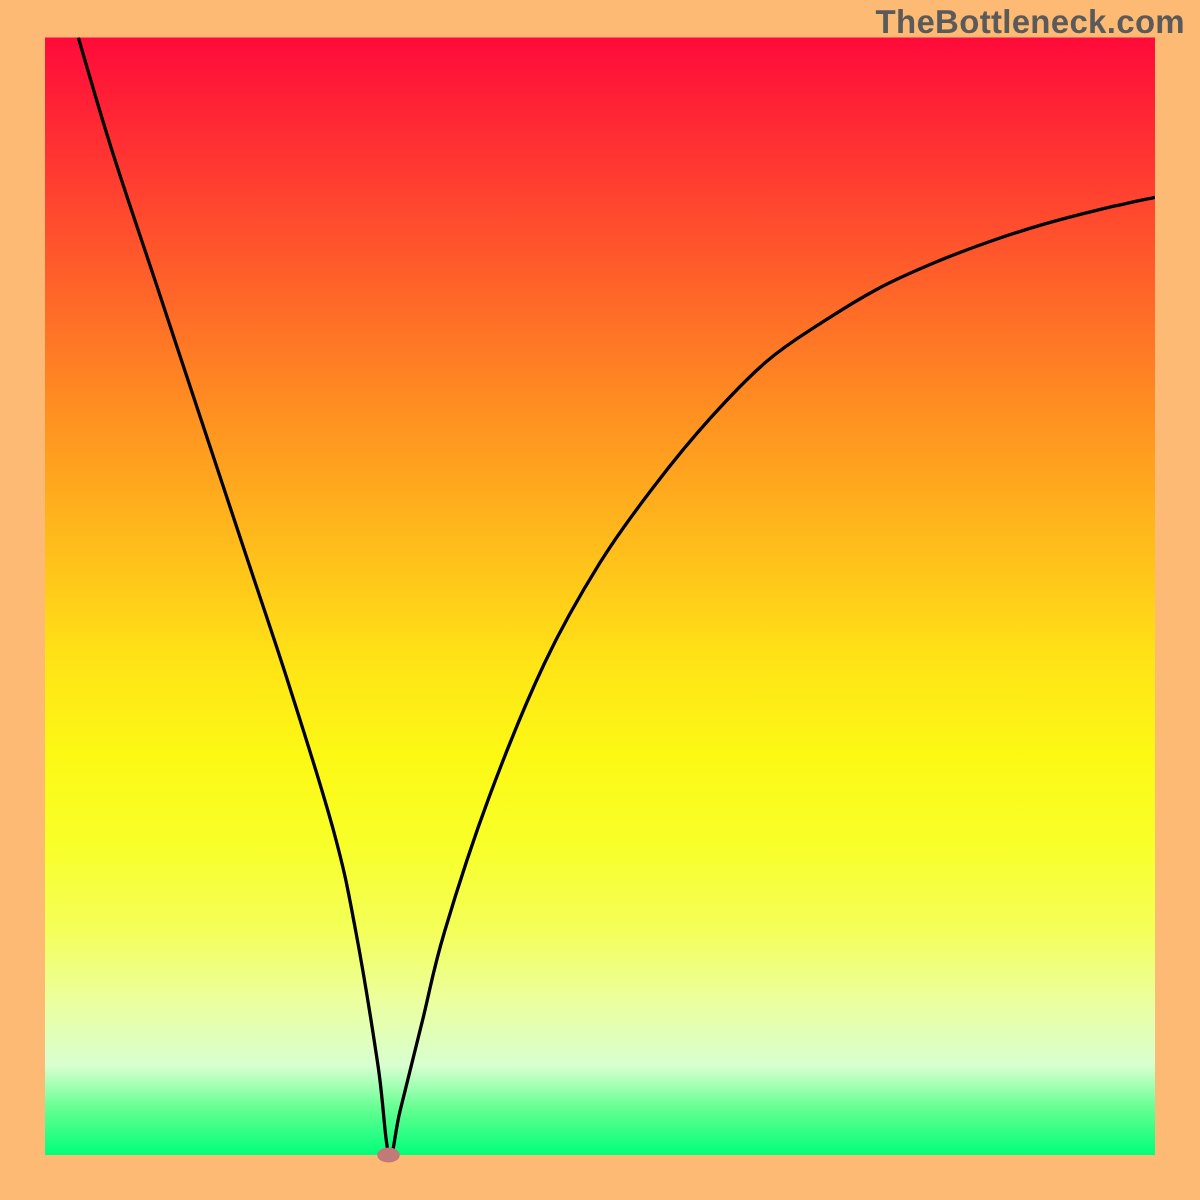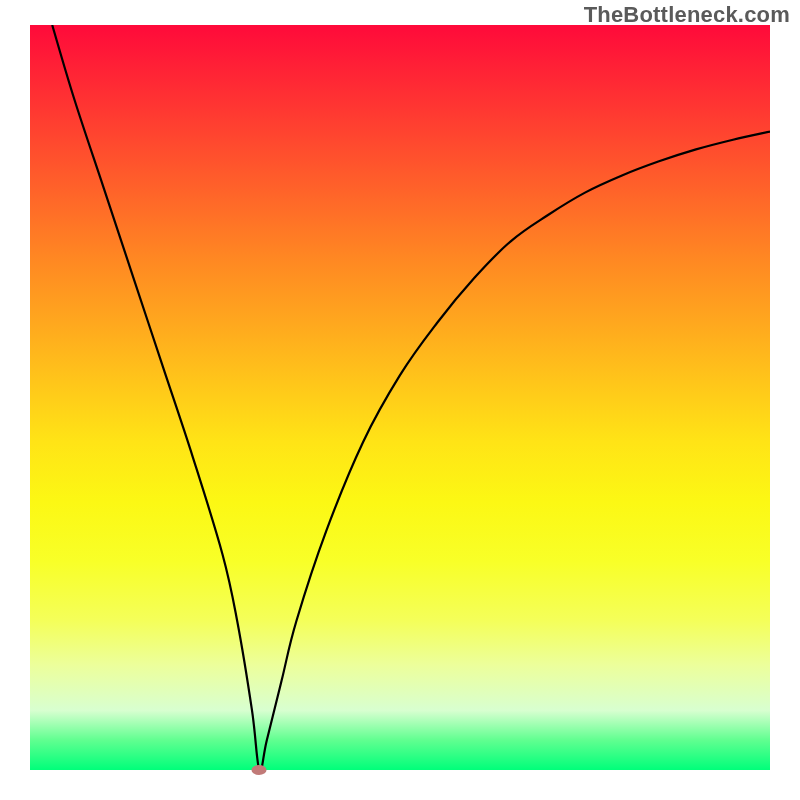--- a/index.html
+++ b/index.html
@@ -8,21 +8,21 @@
     width: 800px;
     height: 800px;
     overflow: hidden;
     background: #000;
     font-family: Arial, Helvetica, sans-serif;
   }
   .frame {
     position: relative;
     width: 800px;
     height: 800px;
-    background: #ffffff;
+    background: #fdba74;
   }
   .watermark {
     position: absolute;
     top: 2px;
     right: 10px;
     color: #5a5a5a;
     font-size: 22px;
     font-weight: 600;
     letter-spacing: 0.2px;
     z-index: 10;

